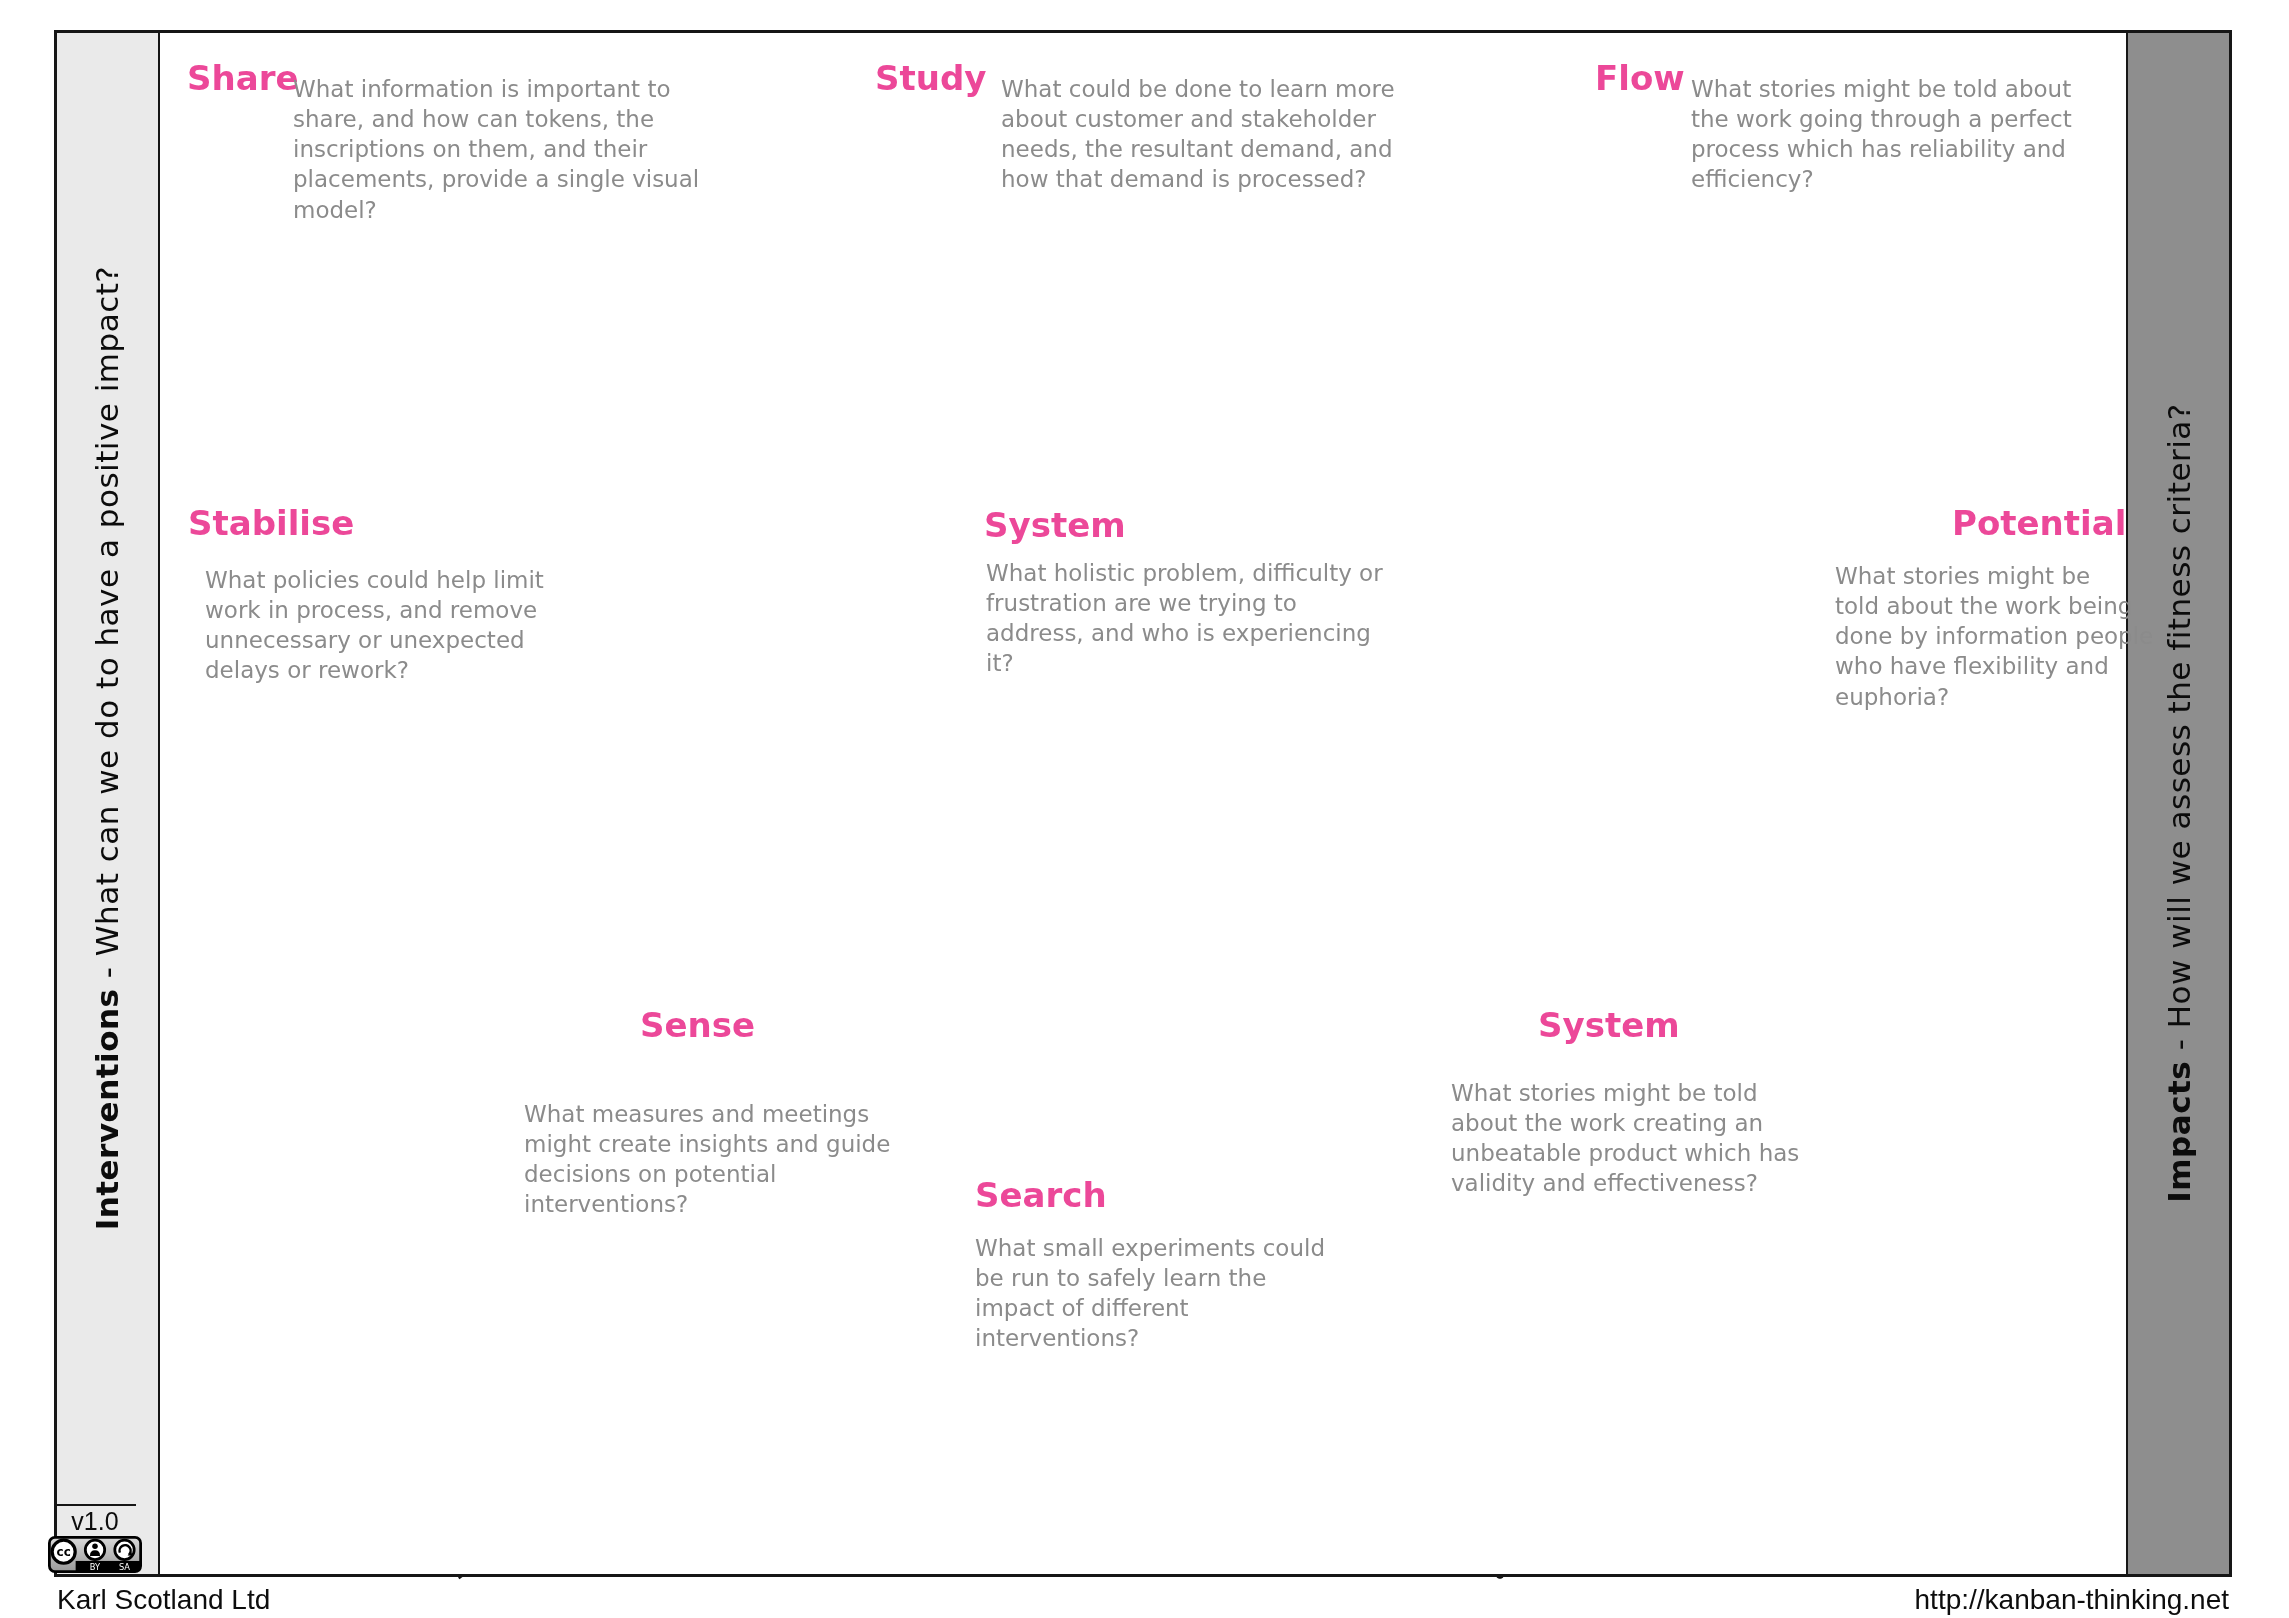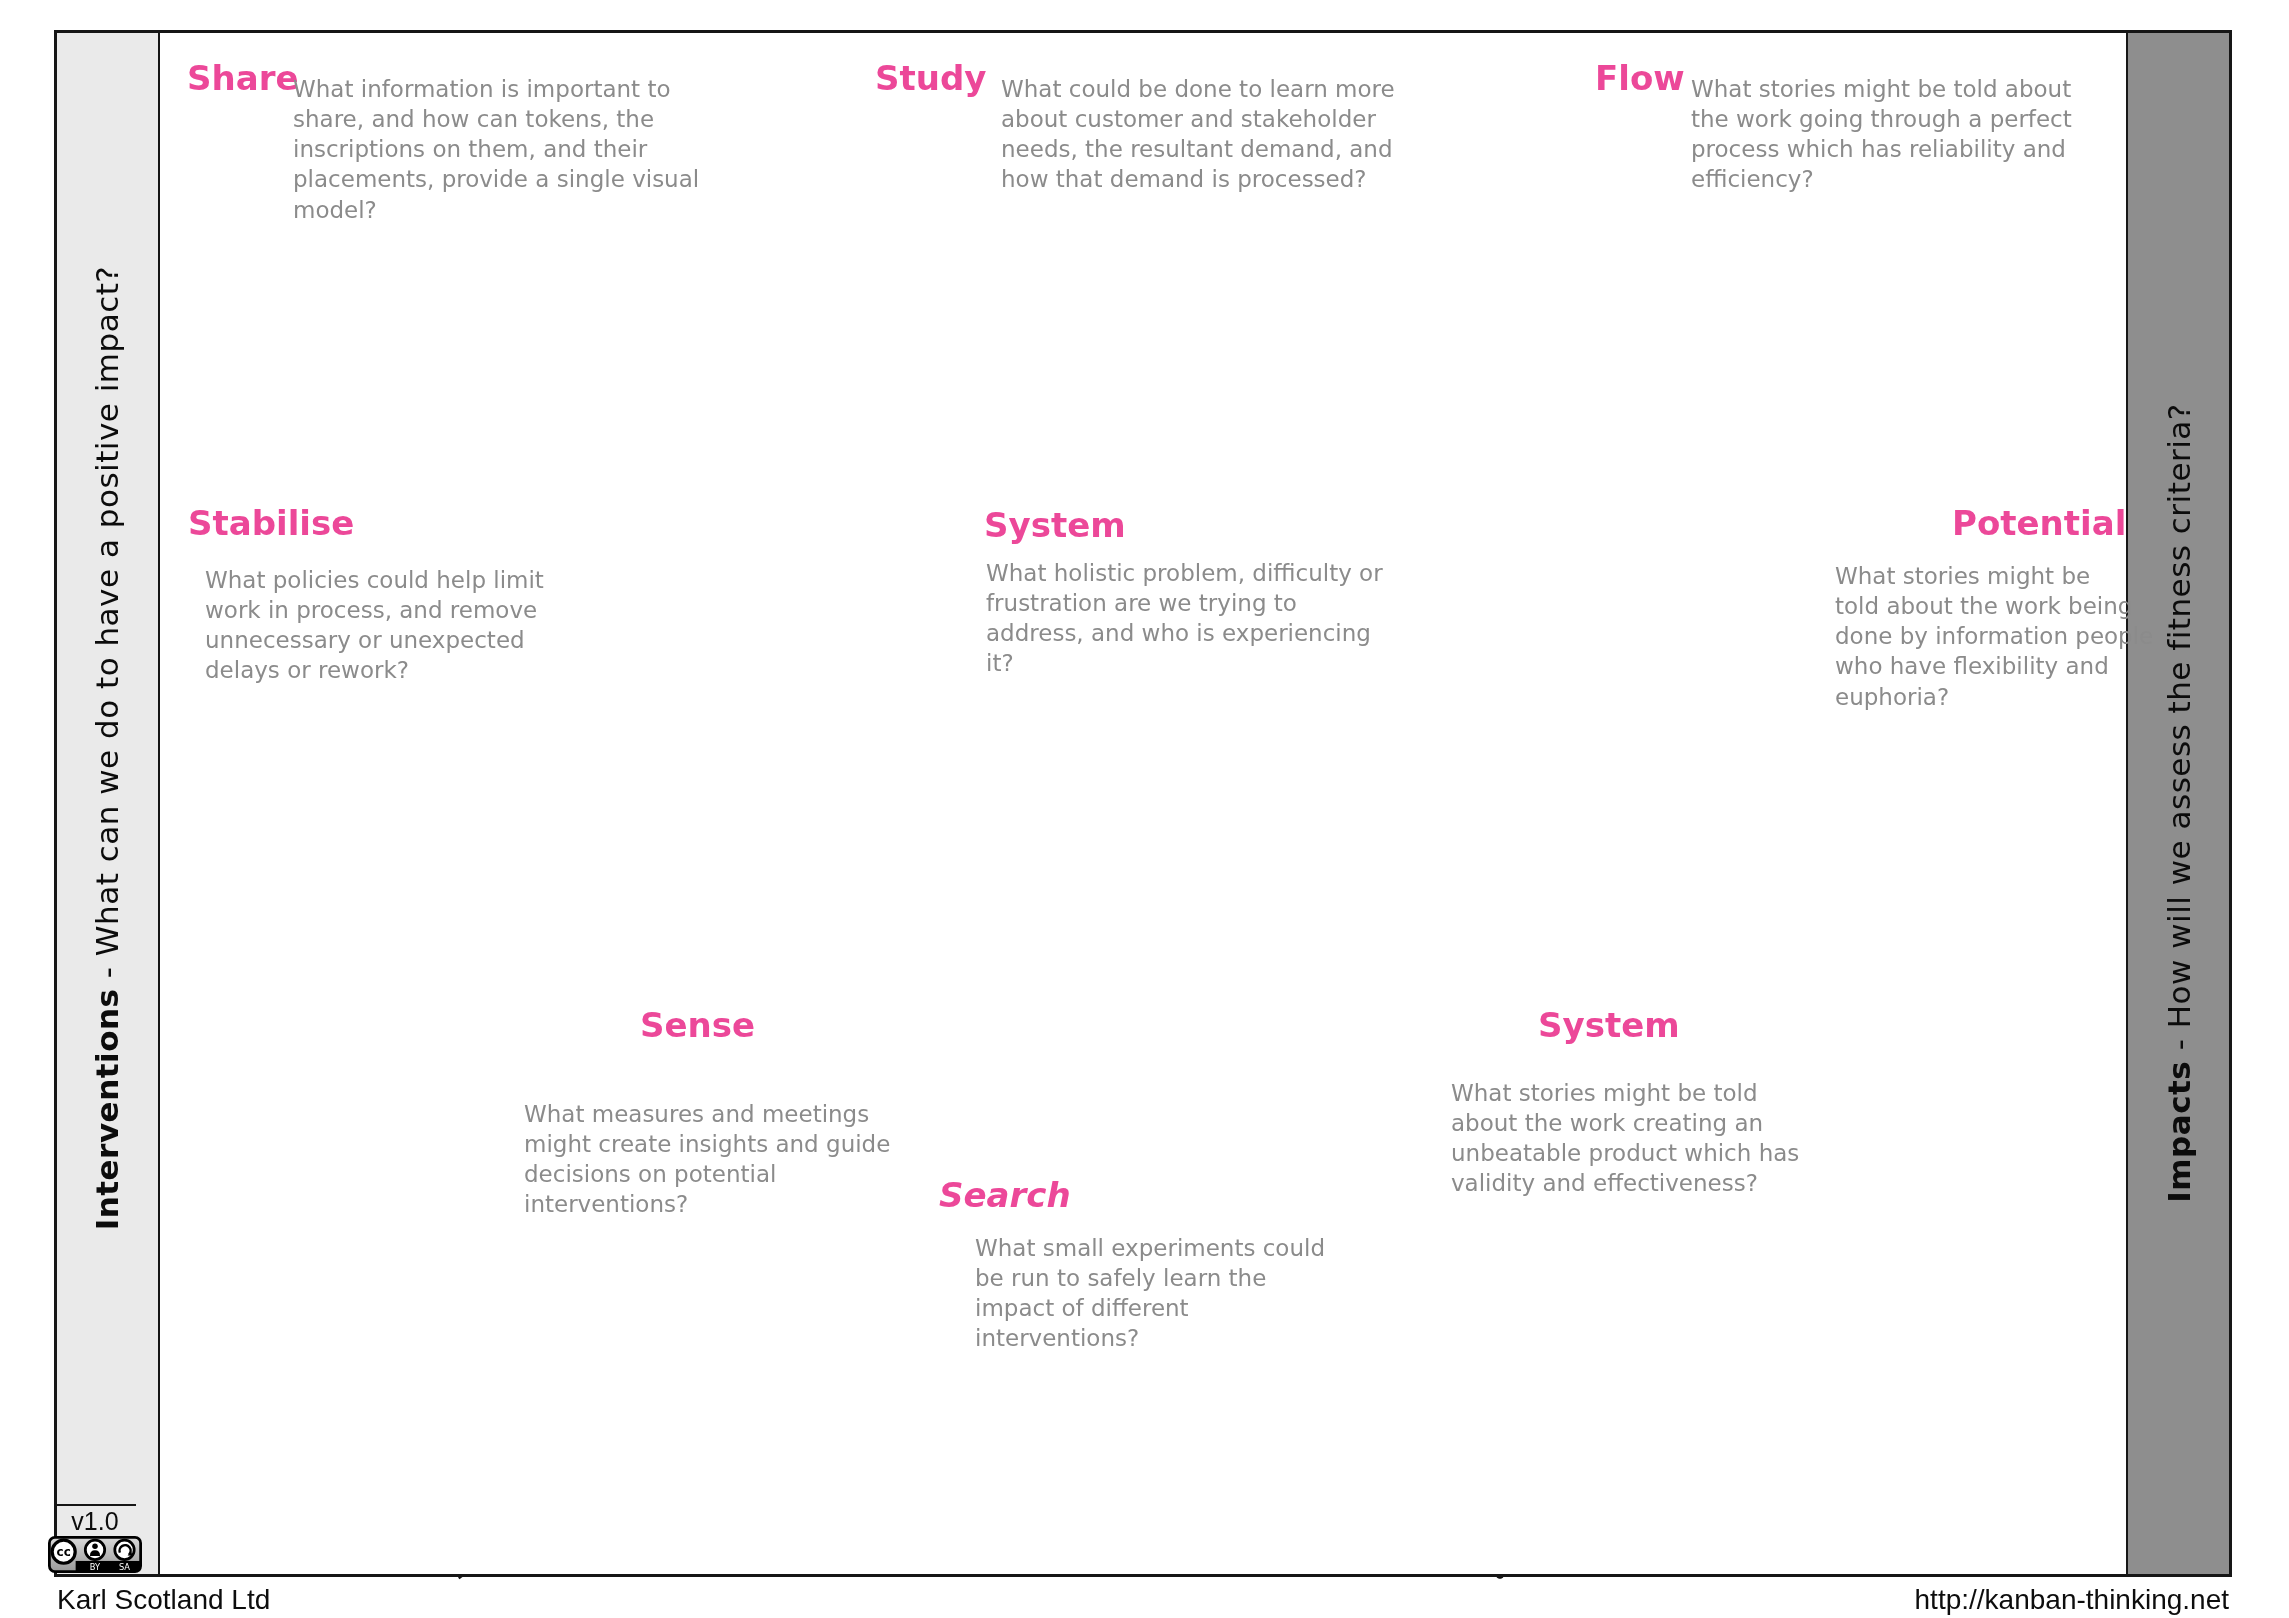--- a/index.html
+++ b/index.html
@@ -25,21 +25,21 @@
 
   .t-share{left:187px;top:61px;}      .d-share{left:293px;top:74px;}
   .t-study{left:875px;top:61px;}      .d-study{left:1001px;top:74px;}
   .t-flow{left:1595px;top:61px;}      .d-flow{left:1691px;top:74px;}
   .t-stabilise{left:188px;top:506px;} .d-stabilise{left:189px;top:565px;margin-left:16px;}
   .t-potential{left:1952px;top:506px;}.d-potential{left:1835px;top:561px;}
   .t-system{left:984px;top:546px;}   .d-system{left:986px;top:558px;}
   .t-system{top:508px;}
   .t-sense{left:640px;top:1008px;}    .d-sense{left:524px;top:1078px;margin-top:21px;}
   .t-value{left:1538px;top:1008px;}   .d-value{left:1451px;top:1078px;}
-  .t-search{left:939px;top:1178px;font-style:italic;}  .d-search{left:975px;top:1233px;}
+  .t-search{left:975px;top:1178px;}  .d-search{left:975px;top:1233px;}
 
   
   .version-box{position:absolute;left:54px;top:1504px;width:82px;height:72px;border-top:2.8px solid #161616;box-sizing:border-box;display:flex;flex-direction:column;align-items:center;}
   .version-label{font-family:"Liberation Sans",sans-serif;font-size:25px;color:#0d0d0d;line-height:1.1;margin-top:1.8px;}
   .cc-badge{margin-top:0.9px;}
 
   
   .footer-left{position:absolute;left:57px;top:1584px;font-family:"Liberation Sans",sans-serif;font-size:28px;color:#0d0d0d;}
   .footer-right{position:absolute;right:61px;top:1584px;font-family:"Liberation Sans",sans-serif;font-size:28px;color:#0d0d0d;}
 </style>

